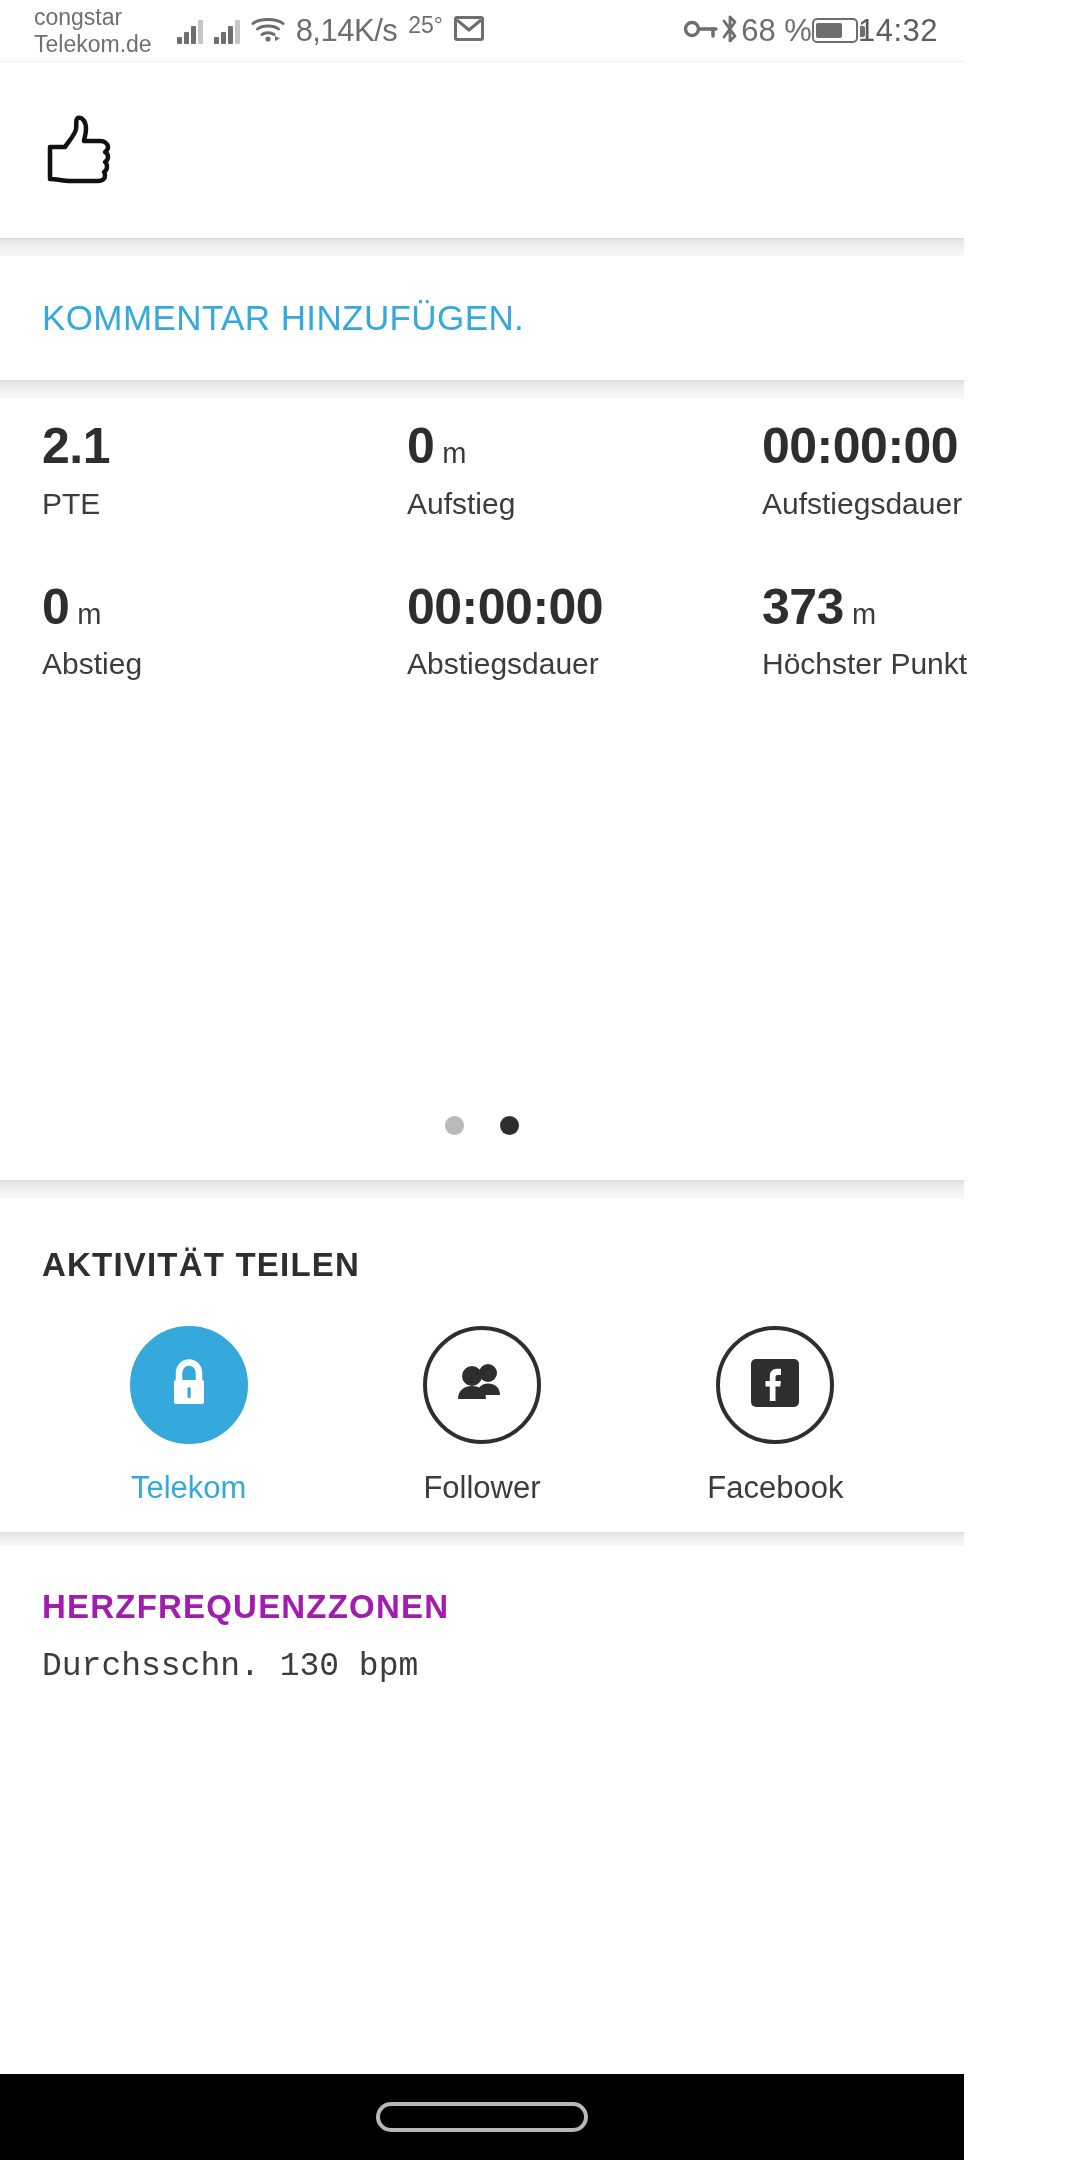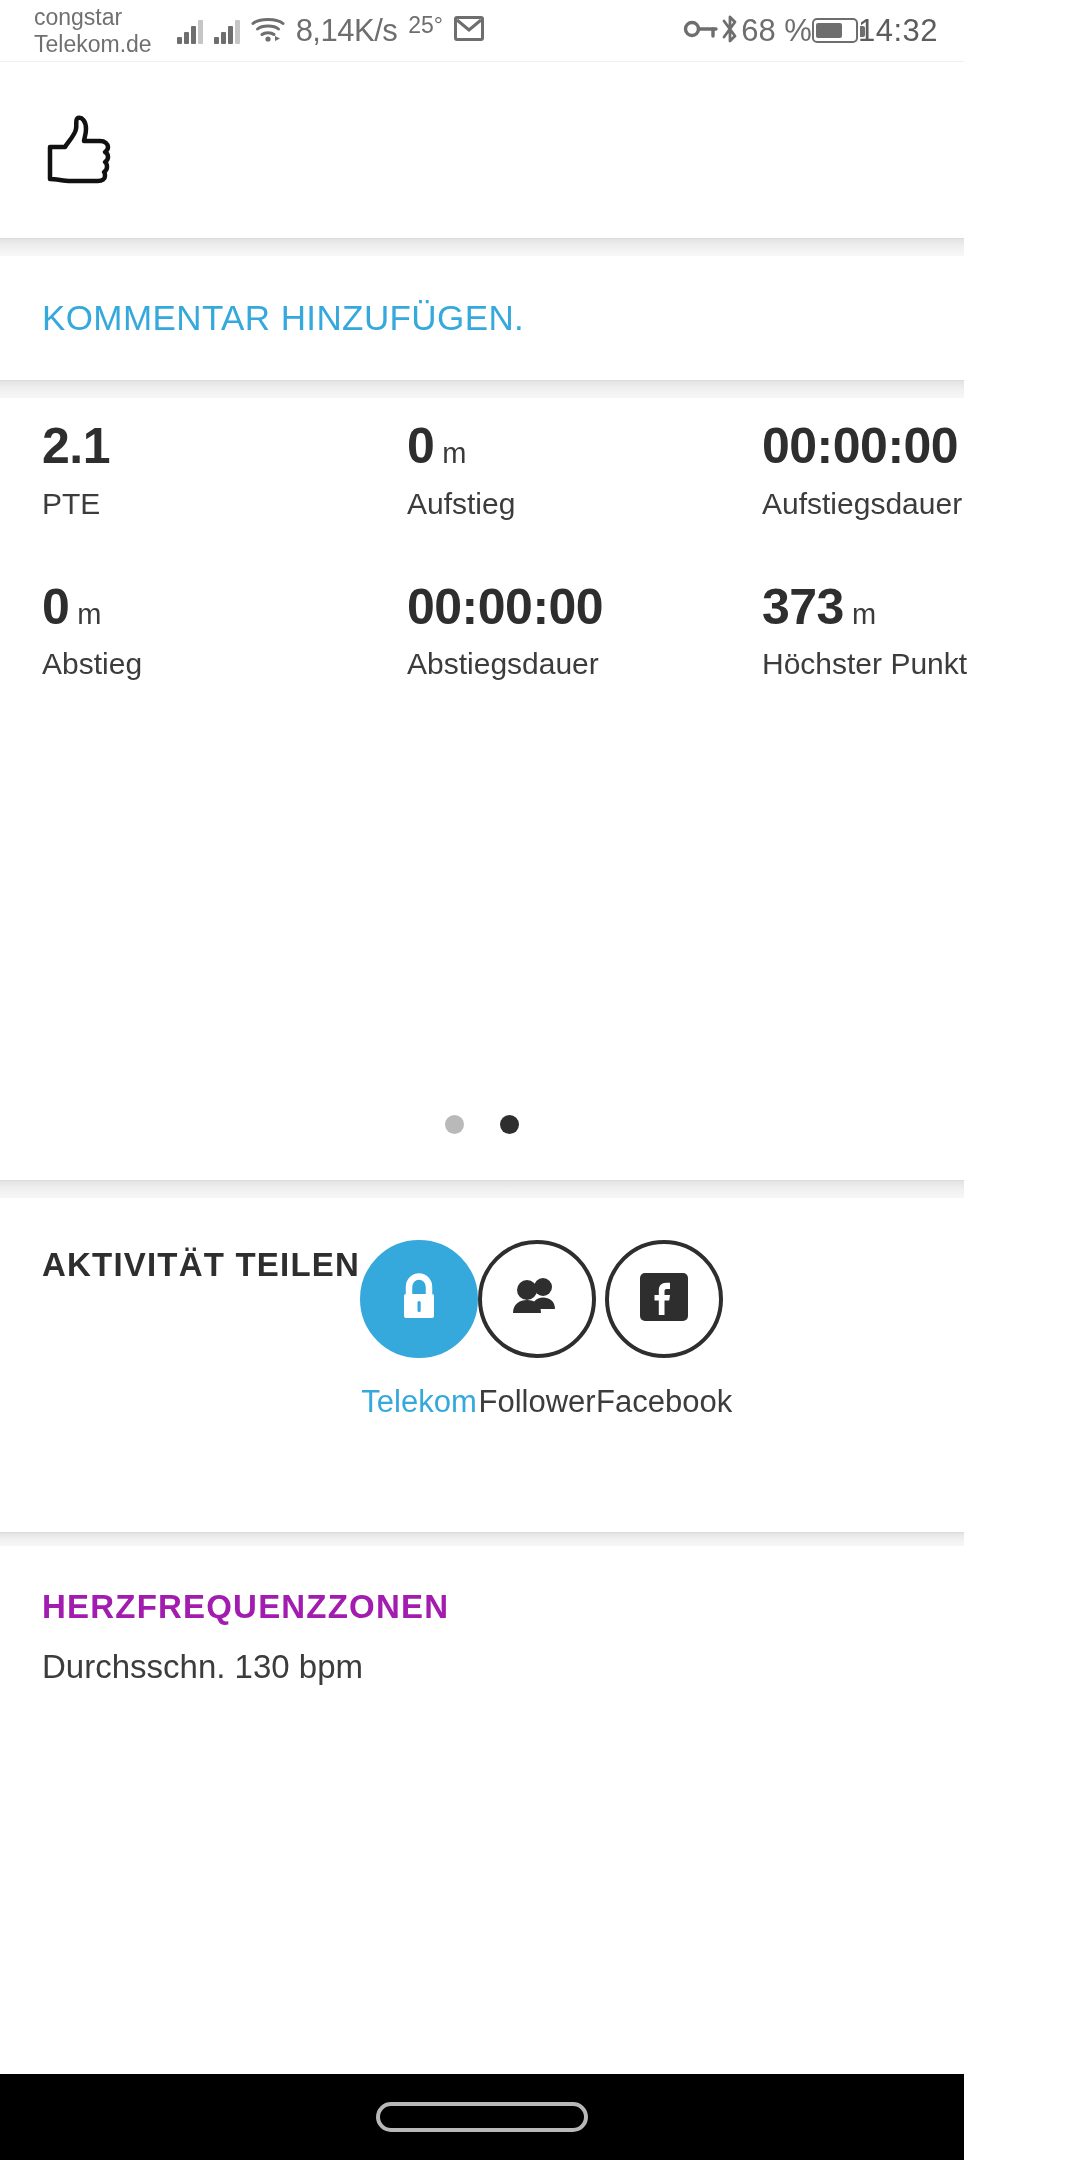--- a/index.html
+++ b/index.html
@@ -165,21 +165,21 @@
   }
   .dot { width: 19px; height: 19px; border-radius: 50%; background: #b9b9b9; }
   .dot.active { background: #2e2e2e; }
 
   
   .share-section {
     flex: 0 0 334px;
     background: #ffffff;
     padding: 0 42px;
     display: flex;
-    flex-direction: row;
+    flex-direction: column;
   }
   .share-title {
     font-size: 33px;
     font-weight: bold;
     color: #2e2e2e;
     letter-spacing: 1.2px;
     margin-top: 48px;
   }
   .share-options {
     display: flex;
@@ -221,20 +221,21 @@
     font-size: 33px;
     font-weight: bold;
     color: #a21caf;
     letter-spacing: 1.2px;
     margin-top: 42px;
   }
   .hr-sub {
     font-size: 33px;
     color: #3c3c3c;
     margin-top: 22px;
+    font-family: Liberation Mono, monospace;
   }
 
   
   .navbar {
     flex: 0 0 86px;
     background: #000000;
     display: flex;
     align-items: center;
     justify-content: center;
   }

